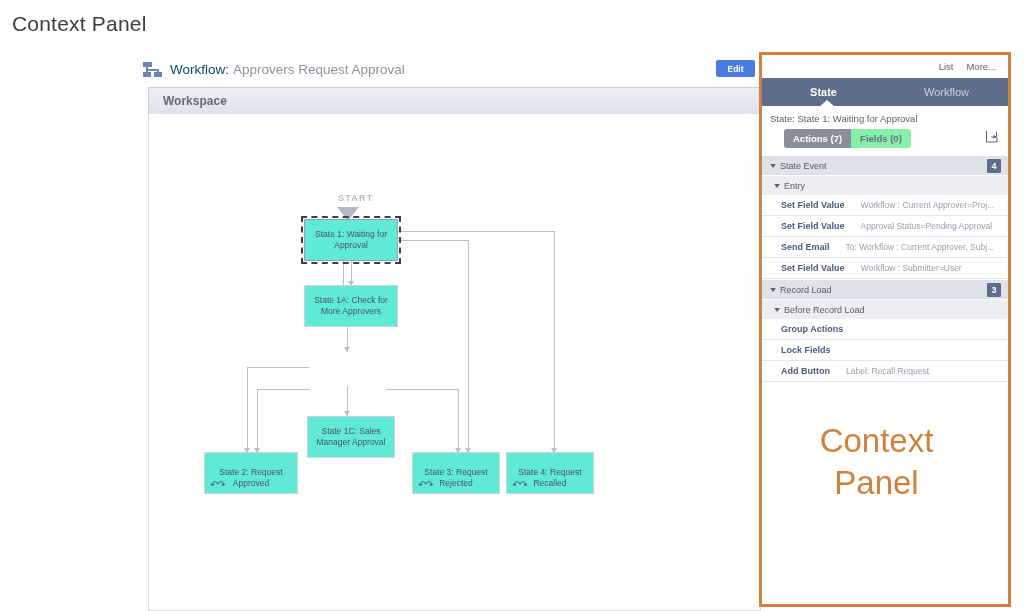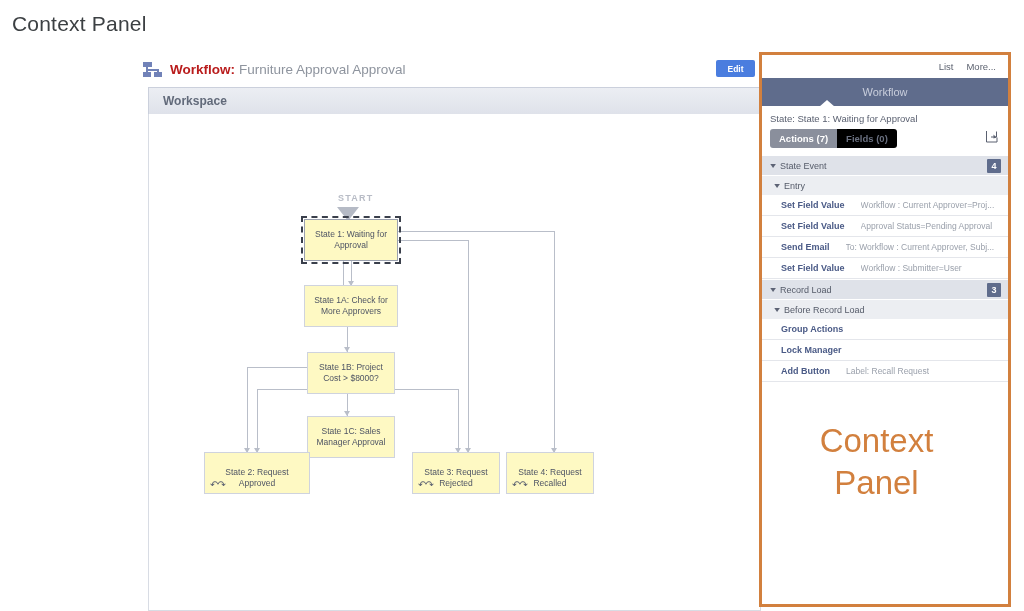--- a/index.html
+++ b/index.html
@@ -36,21 +36,21 @@
   .wf-icon { width: 20px; height: 15px; position: relative; flex: none; }
   .wf-icon i {
     position: absolute; background: #7182b8; display: block;
   }
   .wf-icon .n1 { left: 0px;  top: 0px;  width: 9px; height: 5px; }
   .wf-icon .n2 { left: 0px;  top: 10px; width: 8px; height: 5px; }
   .wf-icon .n3 { left: 11px; top: 10px; width: 8px; height: 5px; }
   .wf-icon .v  { left: 3px;  top: 5px;  width: 1.5px; height: 5px; background:#7182b8; }
   .wf-icon .h  { left: 3px;  top: 7px;  width: 12px; height: 1.5px; background:#7182b8; }
   .wf-icon .v2 { left: 14px; top: 7px;  width: 1.5px; height: 3px; background:#7182b8; }
-  .wf-label { font-size: 13.5px; font-weight: bold; color: #b91c1c; }
+  .wf-label { font-size: 13.5px; font-weight: normal; color: #0c4a6e; }
   .wf-name  { font-size: 13.5px; font-weight: 400; color: #8e949e; margin-left:-3px;}
 
   .edit-btn {
     position: absolute; left: 577px; top: 8px;
     width: 39px; height: 17px;
     background: #4a7ddf; border-radius: 2px;
     color: #ffffff; font-size: 8.5px; font-weight: bold;
     display: flex; align-items: center; justify-content: center;
     border: none; cursor: pointer;
   }
@@ -73,21 +73,21 @@
     position: absolute; left: 9px; top: 62px;
     width: 613px; height: 497px;
     background: #ffffff;
     border: 1px solid #d8dce4; border-top: none;
     overflow: hidden;
   }
 
   
   .node {
     position: absolute;
-    background: #fef9c3;
+    background: #5eead4;
     border: 1px solid #cfd3de;
     display: flex; flex-direction: column;
     align-items: center; justify-content: center;
     color: #4e5464; font-size: 8.5px; line-height: 11px;
     text-align: center; padding: 20px 3px;
   }
   .node.selected {
     outline: 2px dashed #3a3f4b; outline-offset: 1px;
     border: 1px solid #9aa0ae;
   }
@@ -156,26 +156,26 @@
     border-right: 8px solid transparent;
     border-bottom: 7px solid #ffffff;
   }
 
   .ctx-statename {
     padding: 7px 0 5px 8px;
     font-size: 9.5px; color: #5a6070;
   }
   .ctx-subtabs {
     display: flex; align-items: flex-end;
-    padding: 0 8px 7px 8px; position: relative;
+    padding: 0 8px 7px 22px; position: relative;
   }
   .pill-group { display: flex; border-radius: 3px; overflow: hidden; }
   .pill {
     font-size: 9.5px; padding: 4px 9px; cursor: pointer;
-    background: #000000; color: #6a7080; font-weight: bold;
+    background: #86efac; color: #6a7080; font-weight: bold;
   }
   .pill.active { background: #8a8f9c; color: #ffffff; }
   .popout-icon {
     position: absolute; right: 10px; top: 0px;
     width: 13px; height: 13px; cursor: pointer;
   }
 
   .grp-row {
     height: 20px; display: flex; align-items: center;
     background: #dfe2e9; border-top: 1px solid #ffffff;
@@ -229,21 +229,21 @@
     <div class="wf-titlebar">
       <span class="wf-icon">
         <i class="n1"></i>
           <i class="v"></i>
           <i class="h"></i>
           <i class="v2"></i>
           <i class="n2"></i>
           <i class="n3"></i>
       </span>
       <span class="wf-label">Workflow:</span>
-      <span class="wf-name">Furniture Approval Approval</span>
+      <span class="wf-name">Approvers Request Approval</span>
     </div>
     <button class="edit-btn">Edit</button>
 
     <div class="workspace-bar">
       <span class="lbl">Workspace</span>
     </div>
 
     <div class="canvas">
 
       <div class="start-label" style="left:189px; top:79px;">START</div>
@@ -282,29 +282,26 @@
       <div class="arrow-d" style="left:401.5px; top:334px;"></div>
 
       <div class="node selected" style="left:155px; top:105px; width:94px; height:31px;">
         <span>State 1: Waiting for Approval</span>
       </div>
 
       <div class="node" style="left:155px; top:171px; width:94px; height:39px;">
         <span>State 1A: Check for More Approvers</span>
       </div>
 
-      <div class="node" style="left:158px; top:238px; width:88px; height:34px;">
-        <span>State 1B: Project Cost &gt; $8000?</span>
-      </div>
 
       <div class="node" style="left:158px; top:302px; width:88px; height:36px;">
         <span>State 1C: Sales Manager Approval</span>
       </div>
 
-      <div class="node" style="left:55px; top:338px; width:106px; height:42px; padding-bottom:10px;">
+      <div class="node" style="left:55px; top:338px; width:94px; height:42px; padding-bottom:10px;">
         <span>State 2: Request Approved</span>
         <span class="loop">↶↷</span>
       </div>
 
       <div class="node" style="left:263px; top:338px; width:88px; height:42px; padding-bottom:10px;">
         <span>State 3: Request Rejected</span>
         <span class="loop">↶↷</span>
       </div>
 
       <div class="node" style="left:357px; top:338px; width:88px; height:42px; padding-bottom:10px;">
@@ -316,20 +313,21 @@
   </div>
 
   <div class="ctx-panel">
 
     <div class="ctx-top">
       <span>List</span>
       <span>More...</span>
     </div>
 
     <div class="ctx-tabs">
+      <div class="tab active">State</div>
       <div class="tab">Workflow</div>
       <div class="tab-caret"></div>
     </div>
 
     <div class="ctx-statename">State: State 1: Waiting for Approval</div>
 
     <div class="ctx-subtabs">
       <div class="pill-group">
         <div class="pill active">Actions (7)</div>
         <div class="pill">Fields (0)</div>
@@ -376,21 +374,21 @@
     </div>
     <div class="grp-row sub">
       <span class="chev">▾</span>
       <span class="gname">Before Record Load</span>
     </div>
     <div class="act-row">
       <span class="aname">Group Actions</span>
       <span class="adesc"></span>
     </div>
     <div class="act-row">
-      <span class="aname">Lock Manager</span>
+      <span class="aname">Lock Fields</span>
       <span class="adesc"></span>
     </div>
     <div class="act-row">
       <span class="aname">Add Button</span>
       <span class="adesc">Label: Recall Request</span>
     </div>
 
     <div class="ctx-watermark">
       <div>Context</div>
       <div>Panel</div>

